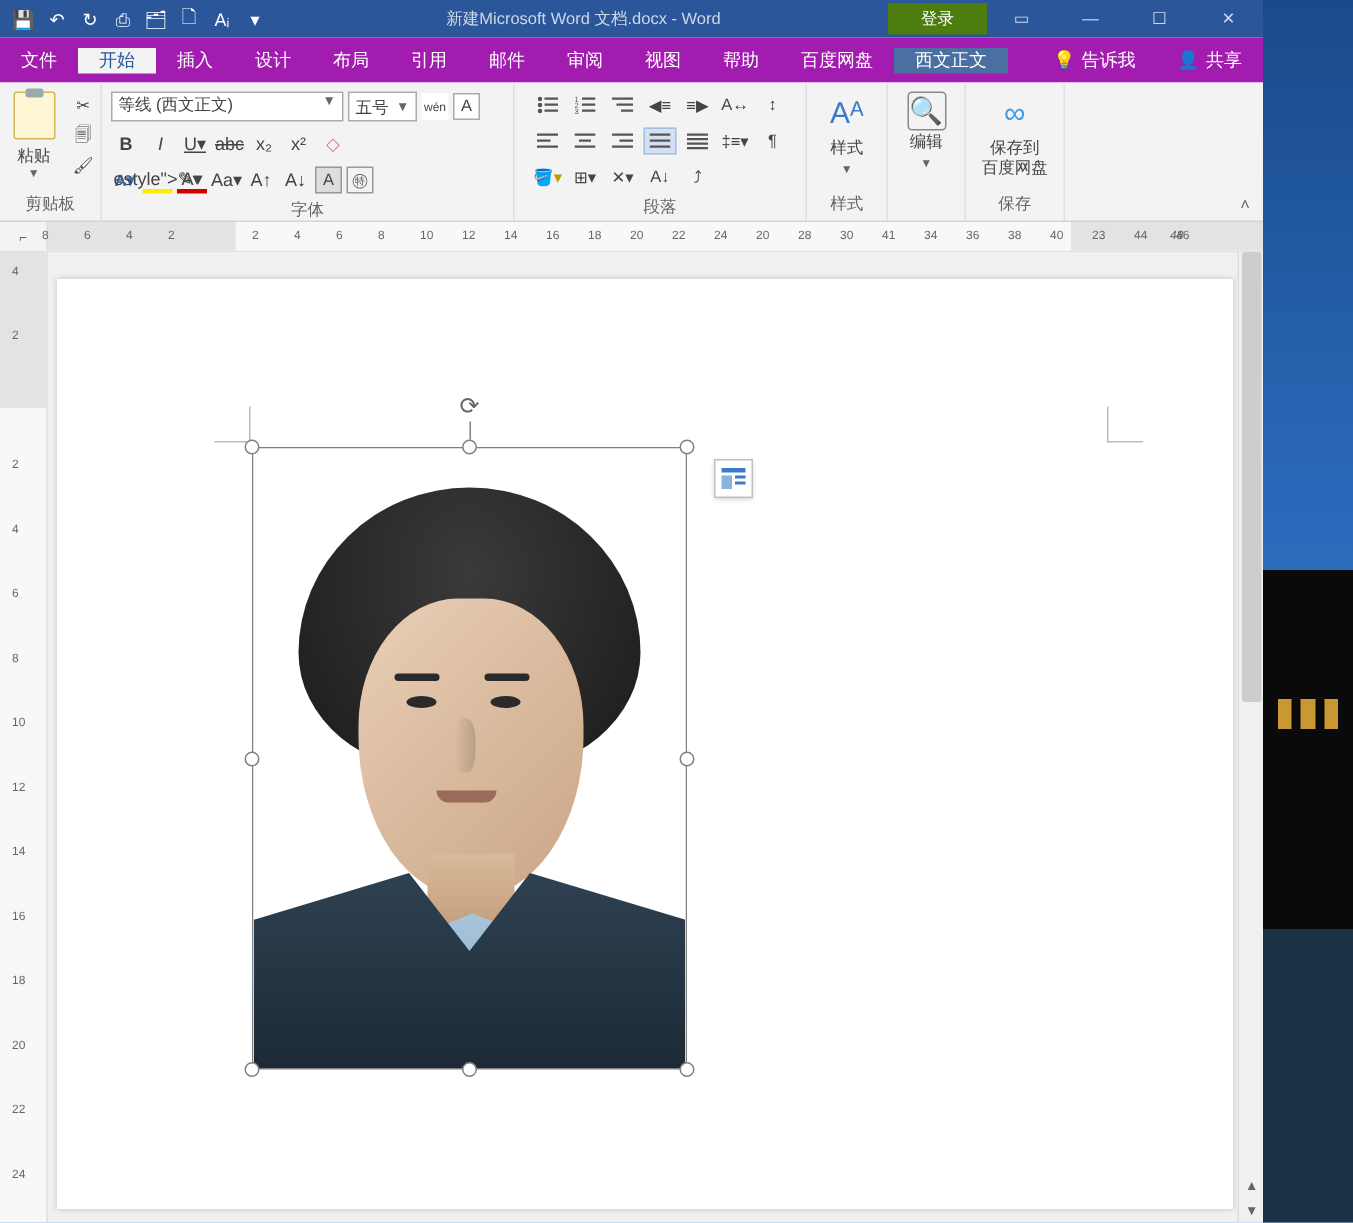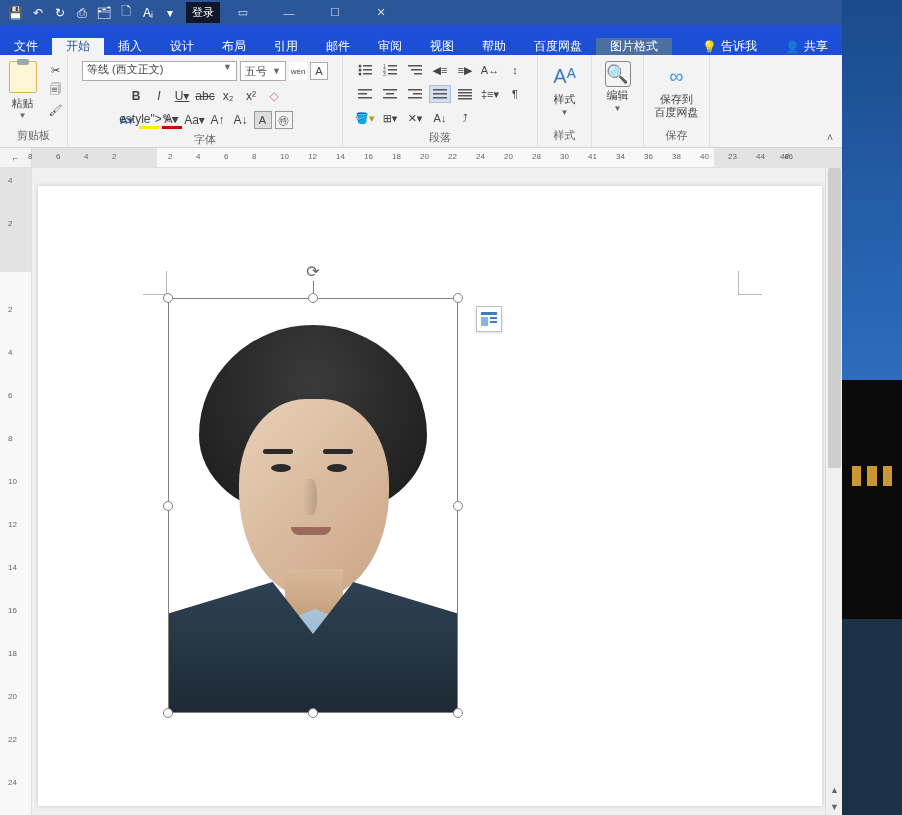--- a/index.html
+++ b/index.html
@@ -4,25 +4,25 @@
 <style>
 * { margin: 0; padding: 0; box-sizing: border-box; font-family: "Microsoft YaHei", Arial, sans-serif; }
 body { width: 902px; height: 815px; overflow: hidden; background: linear-gradient(to bottom, #1a4a8a 0%, #2968b8 40%, #4a90d8 100%); }
 .word-window { width: 842px; height: 815px; background: #fff; display: flex; flex-direction: column; }
 
 
 .titlebar { height: 25px; background: #2b579a; display: flex; align-items: center; color: #fff; font-size: 11px; }
 .titlebar .qat { display: flex; gap: 2px; padding: 0 6px; align-items: center; }
 .qat-btn { width: 20px; height: 20px; display: flex; align-items: center; justify-content: center; color: #fff; font-size: 12px; }
 .titlebar .title { flex: 1; text-align: center; color: #cdd8e8; }
-.titlebar .login { background: #0f172a; padding: 3px 6px; font-size: 11px; color: #fff; }
+.titlebar .login { background: #4d7c0f; padding: 3px 22px; font-size: 11px; color: #fff; }
 .titlebar .wincontrol { width: 46px; height: 25px; display: flex; align-items: center; justify-content: center; color: #cdd8e8; font-size: 11px; }
 
 
-.tabbar { height: 30px; background: #1d4ed8; display: flex; align-items: flex-end; color: #fff; font-size: 12px; }
+.tabbar { height: 30px; background: #a21caf; display: flex; align-items: center; color: #fff; font-size: 12px; }
 .tab { padding: 0 14px; display: flex; align-items: center; cursor: pointer; }
 .tab.active { background: #f3f3f3; color: #2b579a; }
 .tabbar .spacer { flex: 1; }
 .tab.hint { display: flex; align-items: center; gap: 4px; }
 .tab.share { display: flex; align-items: center; gap: 4px; }
 
 
 .ribbon { height: 93px; background: #f3f3f3; border-bottom: 1px solid #d4d4d4; display: flex; font-size: 11px; color: #444; }
 .group { border-right: 1px solid #e0e0e0; display: flex; flex-direction: column; align-items: center; padding: 2px 6px; }
 .group-label { font-size: 11px; color: #666; margin-top: auto; padding-bottom: 2px; }
@@ -138,40 +138,41 @@
     <div class="qat">
       <div class="qat-btn">💾</div>
       <div class="qat-btn">↶</div>
       <div class="qat-btn">↻</div>
       <div class="qat-btn">⎙</div>
       <div class="qat-btn">🗂</div>
       <div class="qat-btn">🗋</div>
       <div class="qat-btn">Aᵢ</div>
       <div class="qat-btn">▾</div>
     </div>
+    <div class="title">新建Microsoft Word 文档.docx  -  Word</div>
     <div class="login">登录</div>
     <div class="wincontrol">▭</div>
     <div class="wincontrol">—</div>
     <div class="wincontrol">☐</div>
     <div class="wincontrol">✕</div>
   </div>
 
   <div class="tabbar">
     <div class="tab">文件</div>
     <div class="tab active">开始</div>
     <div class="tab">插入</div>
     <div class="tab">设计</div>
     <div class="tab">布局</div>
     <div class="tab">引用</div>
     <div class="tab">邮件</div>
     <div class="tab">审阅</div>
     <div class="tab">视图</div>
     <div class="tab">帮助</div>
     <div class="tab">百度网盘</div>
-    <div class="tab" style="background:#4a6fa0">图片格式</div>
+    <div class="tab" style="background:#4a6fa0">西文正文</div>
     <div class="spacer"></div>
     <div class="tab hint">
         <span>💡</span>
         <span>告诉我</span>
       </div>
     <div class="tab share">
         <span>👤</span>
         <span>共享</span>
       </div>
   </div>
@@ -188,21 +189,21 @@
         <div class="clip-side">
           <div class="clip-mini">✂</div>
           <div class="clip-mini">🗐</div>
           <div class="clip-mini">🖌</div>
         </div>
       </div>
       <div class="group-label">剪贴板</div>
     </div>
 
     <div class="group font-group">
-      <div class="group-body" style="flex-direction:column;align-items:center;gap:3px;width:100%">
+      <div class="group-body" style="flex-direction:column;align-items:flex-start;gap:3px;width:100%">
         <div class="font-row">
           <div class="font-name"><span>等线 (西文正文)</span> <span style="float:right;font-size:9px;color:#666">▼</span></div>
           <div class="font-size">
               <span>五号</span>
               <span style="font-size:9px;color:#666">▼</span>
             </div>
           <div class="sq" style="font-size:8px;border:none">wén</div>
           <div class="sq">A</div>
         </div>
         <div class="font-row">

